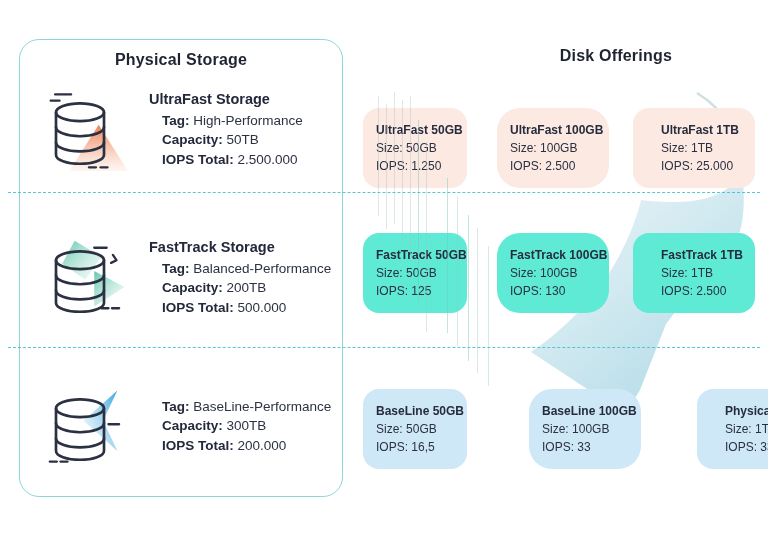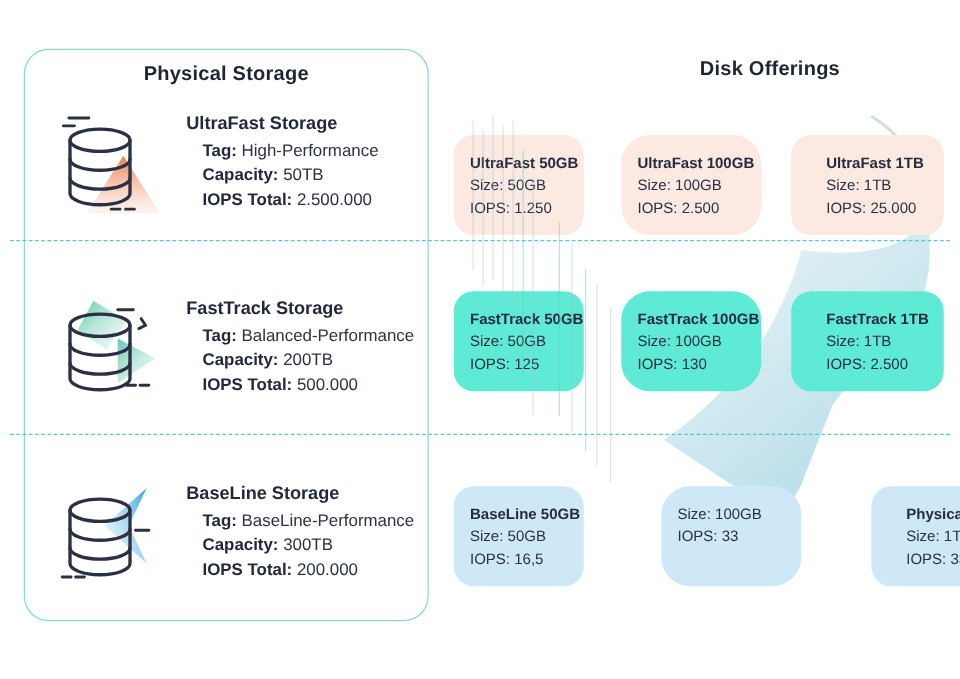--- a/index.html
+++ b/index.html
@@ -128,21 +128,20 @@
           <g fill="none" stroke="#2b3140" stroke-width="3" stroke-linecap="round" stroke-linejoin="round">
             <ellipse cx="36" cy="26" rx="27" ry="10"></ellipse>
             <path d="M9 26 L9 74 A27 10 0 0 0 63 74 L63 26"></path>
             <path d="M9 43 A27 10 0 0 0 63 43"></path>
             <path d="M9 60 A27 10 0 0 0 63 60"></path>
           </g>
           <path d="M68 44 H80 M2 86 H10 M14 86 H22" stroke="#2b3140" stroke-width="2.6" stroke-linecap="round"></path>
         </svg>
       </div>
       <div class="tier-text">
-        <div class="tier-name">BaseLine Storage</div>
         <div class="tier-line"><b>Tag:</b> <span>BaseLine-Performance</span></div>
         <div class="tier-line"><b>Capacity:</b> <span>300TB</span></div>
         <div class="tier-line"><b>IOPS Total:</b> <span>200.000</span></div>
       </div>
     </div>
   </div>
 
   <div class="divider d1"></div>
   <div class="divider d2"></div>
 
@@ -184,20 +183,21 @@
     </div>
   </div>
 
   <div class="row r3">
     <div class="card card-blue cw1">
       <div class="c-title">BaseLine 50GB</div>
       <div class="c-line"><span>Size:</span> <span>50GB</span></div>
       <div class="c-line"><span>IOPS:</span> <span>16,5</span></div>
     </div>
     <div class="card card-blue cw2">
+      <div class="c-title">BaseLine 100GB</div>
       <div class="c-line"><span>Size:</span> <span>100GB</span></div>
       <div class="c-line"><span>IOPS:</span> <span>33</span></div>
     </div>
     <div class="card card-blue cw3">
       <div class="c-title">Physical 1TB</div>
       <div class="c-line"><span>Size:</span> <span>1TB</span></div>
       <div class="c-line"><span>IOPS:</span> <span>330</span></div>
     </div>
   </div>
 

